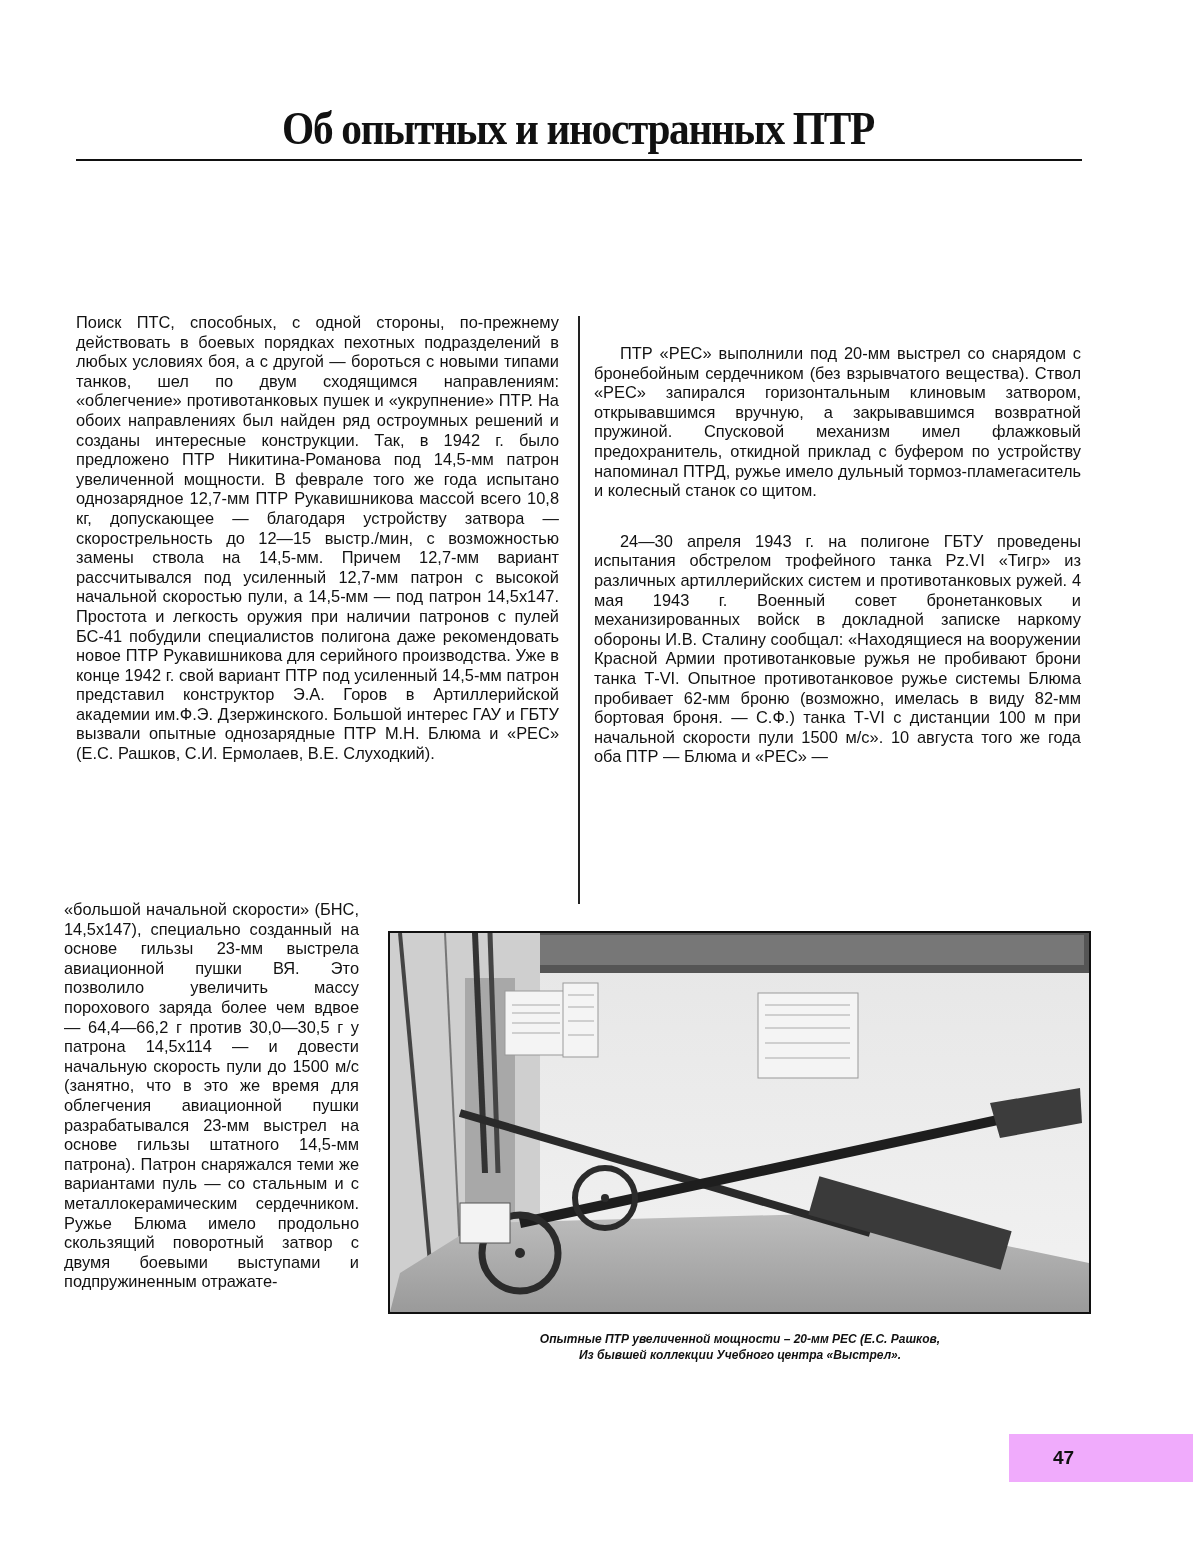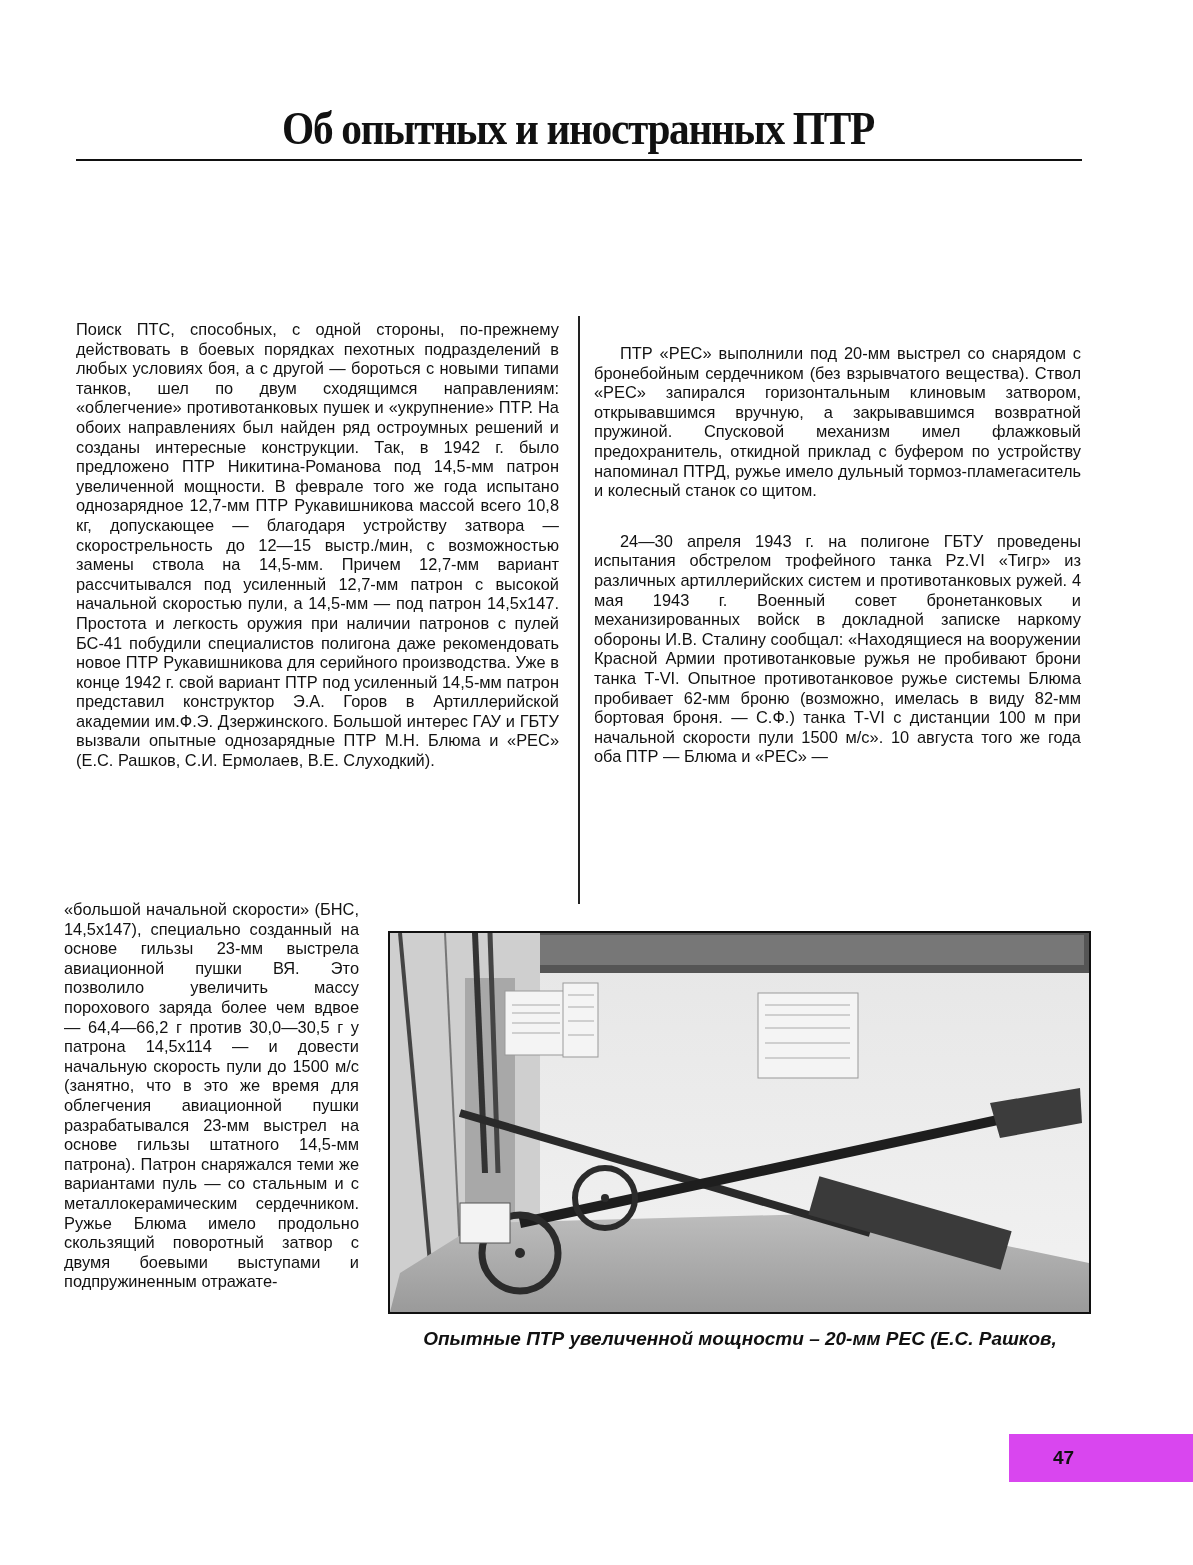--- a/index.html
+++ b/index.html
@@ -5,30 +5,30 @@
   html, body { margin: 0; padding: 0; background: #ffffff; }
   body { width: 1193px; height: 1565px; position: relative; overflow: hidden;
          font-family: "Liberation Sans", sans-serif; color: #111; }
   .title { position: absolute; left: 76px; top: 98px; width: 1004px; text-align: center;
            font-family: "Liberation Serif", serif; font-weight: bold; font-size: 47px;
            letter-spacing: -1.5px; transform: scaleX(0.88); transform-origin: center; line-height: 60px; }
   .title-rule { position: absolute; left: 76px; top: 159px; width: 1006px; height: 2px; background: #111; }
   .col { position: absolute; font-size: 16.4px; line-height: 19.6px; text-align: justify; hyphens: manual; }
   .col p { margin: 0; }
   .col p.ind { text-indent: 26px; margin-top: 31px; }
-  .col-left-top { left: 76px; top: 320px; width: 483px; }
+  .col-left-top { left: 76px; top: 313px; width: 483px; }
   .col-left-narrow { left: 64px; top: 900px; width: 295px; }
   .col-right { left: 594px; top: 313px; width: 487px; }
   .divider { position: absolute; left: 578px; top: 316px; width: 2px; height: 588px; background: #222; }
   .photo { position: absolute; left: 388px; top: 931px; width: 699px; height: 379px;
            border: 2px solid #111; overflow: hidden; background: #d8d8d8; }
   .photo svg { display: block; }
   .caption { position: absolute; left: 400px; top: 1331px; width: 680px; text-align: center;
-             font-weight: bold; font-style: italic; font-size: 19px; line-height: 16px; color: #111; }
-  .folio { position: absolute; left: 1009px; top: 1434px; width: 184px; height: 48px; background: #d946ef; }
+             font-weight: bold; font-style: italic; font-size: 12px; line-height: 16px; color: #111; }
+  .folio { position: absolute; left: 1009px; top: 1434px; width: 184px; height: 48px; background: #f0abfc; }
   .folio span { position: absolute; left: 44px; top: 13px; font-weight: bold; font-size: 19px; }
 </style>
 </head>
 <body>
 
 <h1 class="title" style="margin:0;">Об опытных и иностранных ПТР</h1>
 <div class="title-rule"></div>
 
 <div class="col col-left-top">
   <p>Поиск ПТС, способных, с одной стороны, по-прежнему действовать в боевых порядках пехотных подразделений в любых условиях боя, а с другой — бороться с новыми типами танков, шел по двум сходящимся направлениям: «облегчение» противотанковых пушек и «укрупнение» ПТР. На обоих направлениях был найден ряд остроумных решений и созданы интересные конструкции. Так, в 1942 г. было предложено ПТР Никитина-Романова под 14,5-мм патрон увеличенной мощности. В феврале того же года испытано однозарядное 12,7-мм ПТР Рукавишникова массой всего 10,8 кг, допускающее — благодаря устройству затвора — скорострельность до 12—15 выстр./мин, с возможностью замены ствола на 14,5-мм. Причем 12,7-мм вариант рассчитывался под усиленный 12,7-мм патрон с высокой начальной скоростью пули, а 14,5-мм — под патрон 14,5х147. Простота и легкость оружия при наличии патронов с пулей БС-41 побудили специалистов полигона даже рекомендовать новое ПТР Рукавишникова для серийного производства. Уже в конце 1942 г. свой вариант ПТР под усиленный 14,5-мм патрон представил конструктор Э.А. Горов в Артиллерийской академии им.Ф.Э. Дзержинского. Большой интерес ГАУ и ГБТУ вызвали опытные однозарядные ПТР М.Н. Блюма и «РЕС» (Е.С. Рашков, С.И. Ермолаев, В.Е. Слуходкий).</p>
@@ -92,17 +92,18 @@
     <circle cx="130" cy="320" r="38" fill="none" stroke="#2b2b2b" stroke-width="7"></circle>
     <circle cx="130" cy="320" r="5" fill="#2b2b2b"></circle>
     <circle cx="215" cy="265" r="30" fill="none" stroke="#2b2b2b" stroke-width="6"></circle>
     <circle cx="215" cy="265" r="4" fill="#2b2b2b"></circle>
     <rect x="70" y="270" width="50" height="40" fill="#f3f3f3" stroke="#555"></rect>
   </svg>
 </div>
 
 <div class="caption">
   <div>Опытные ПТР увеличенной мощности – 20-мм РЕС (Е.С. Рашков,</div>
+  <div>Из бывшей коллекции Учебного центра «Выстрел».</div>
 </div>
 
 <div class="folio">
   <span>47</span>
 </div>
 
 </body></html>

